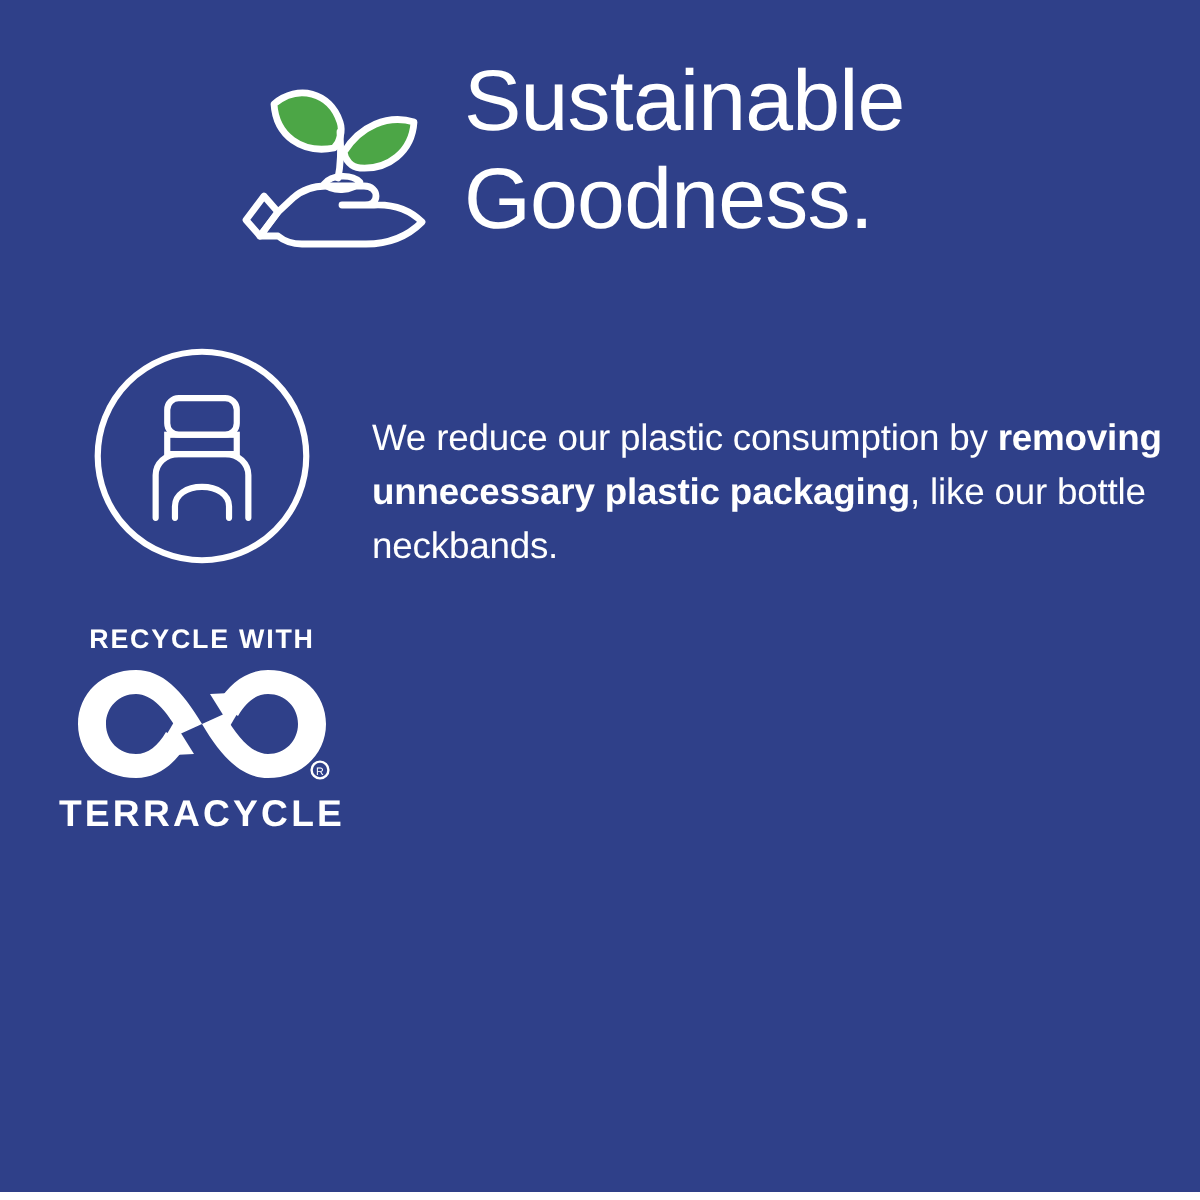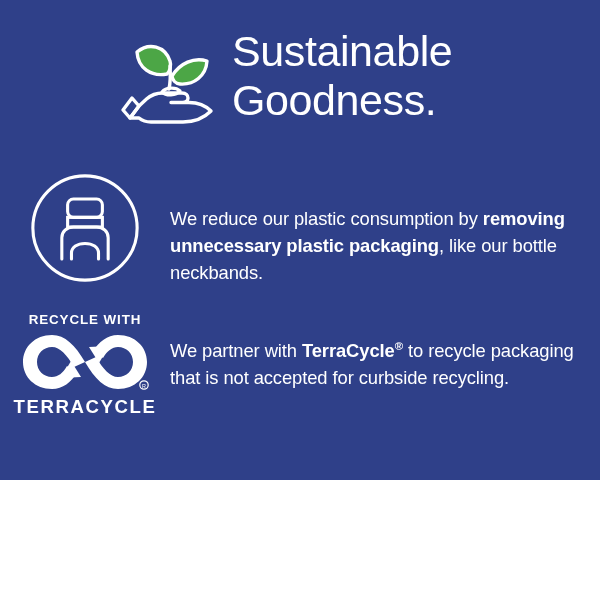--- a/index.html
+++ b/index.html
@@ -8,21 +8,21 @@
   }
   body {
     width: 600px;
     height: 600px;
     overflow: hidden;
     font-family: "Liberation Sans", sans-serif;
   }
   #poster {
     position: relative;
     width: 600px;
-    height: 480px;
+    height: 596px;
     background: #2f4089;
     color: #ffffff;
     box-sizing: border-box;
     overflow: hidden;
   }
 
   
   .header {
     position: absolute;
     left: 0;
@@ -52,20 +52,21 @@
   }
 
   
   .row {
     position: absolute;
     left: 0;
     width: 600px;
     display: flex;
     align-items: flex-start;
     box-sizing: border-box;
+    padding-left: 16px;
   }
   .row-1 { top: 170px; }
   .row-2 { top: 308px; }
   .row-3 { top: 442px; }
 
   .row-icon {
     flex: 0 0 170px;
     width: 170px;
     display: flex;
     align-items: flex-start;
@@ -207,19 +208,16 @@
                    C114 39.5 107.5 46 99 46
                    C91 46 84 38 77 26 Z" fill="#ffffff"></path>
           <polygon points="70,16 90,15 80,32" fill="#ffffff"></polygon>
 
           <circle cx="125" cy="54" r="4.2" fill="none" stroke="#ffffff" stroke-width="1.2"></circle>
           <text x="125" y="56.6" font-size="5.4" fill="#ffffff" text-anchor="middle" font-family="Liberation Sans, sans-serif">R</text>
         </svg>
         <div class="tc-bottom">TERRACYCLE</div>
       </div>
     </div>
-    <div class="row-body">
-      <p class="row-text">We partner with <b>TerraCycle<span class="sup">®</span></b> to recycle packaging that is not accepted for curbside recycling.</p>
-    </div>
   </div>
 
 
 </div>
 
 </body></html>

